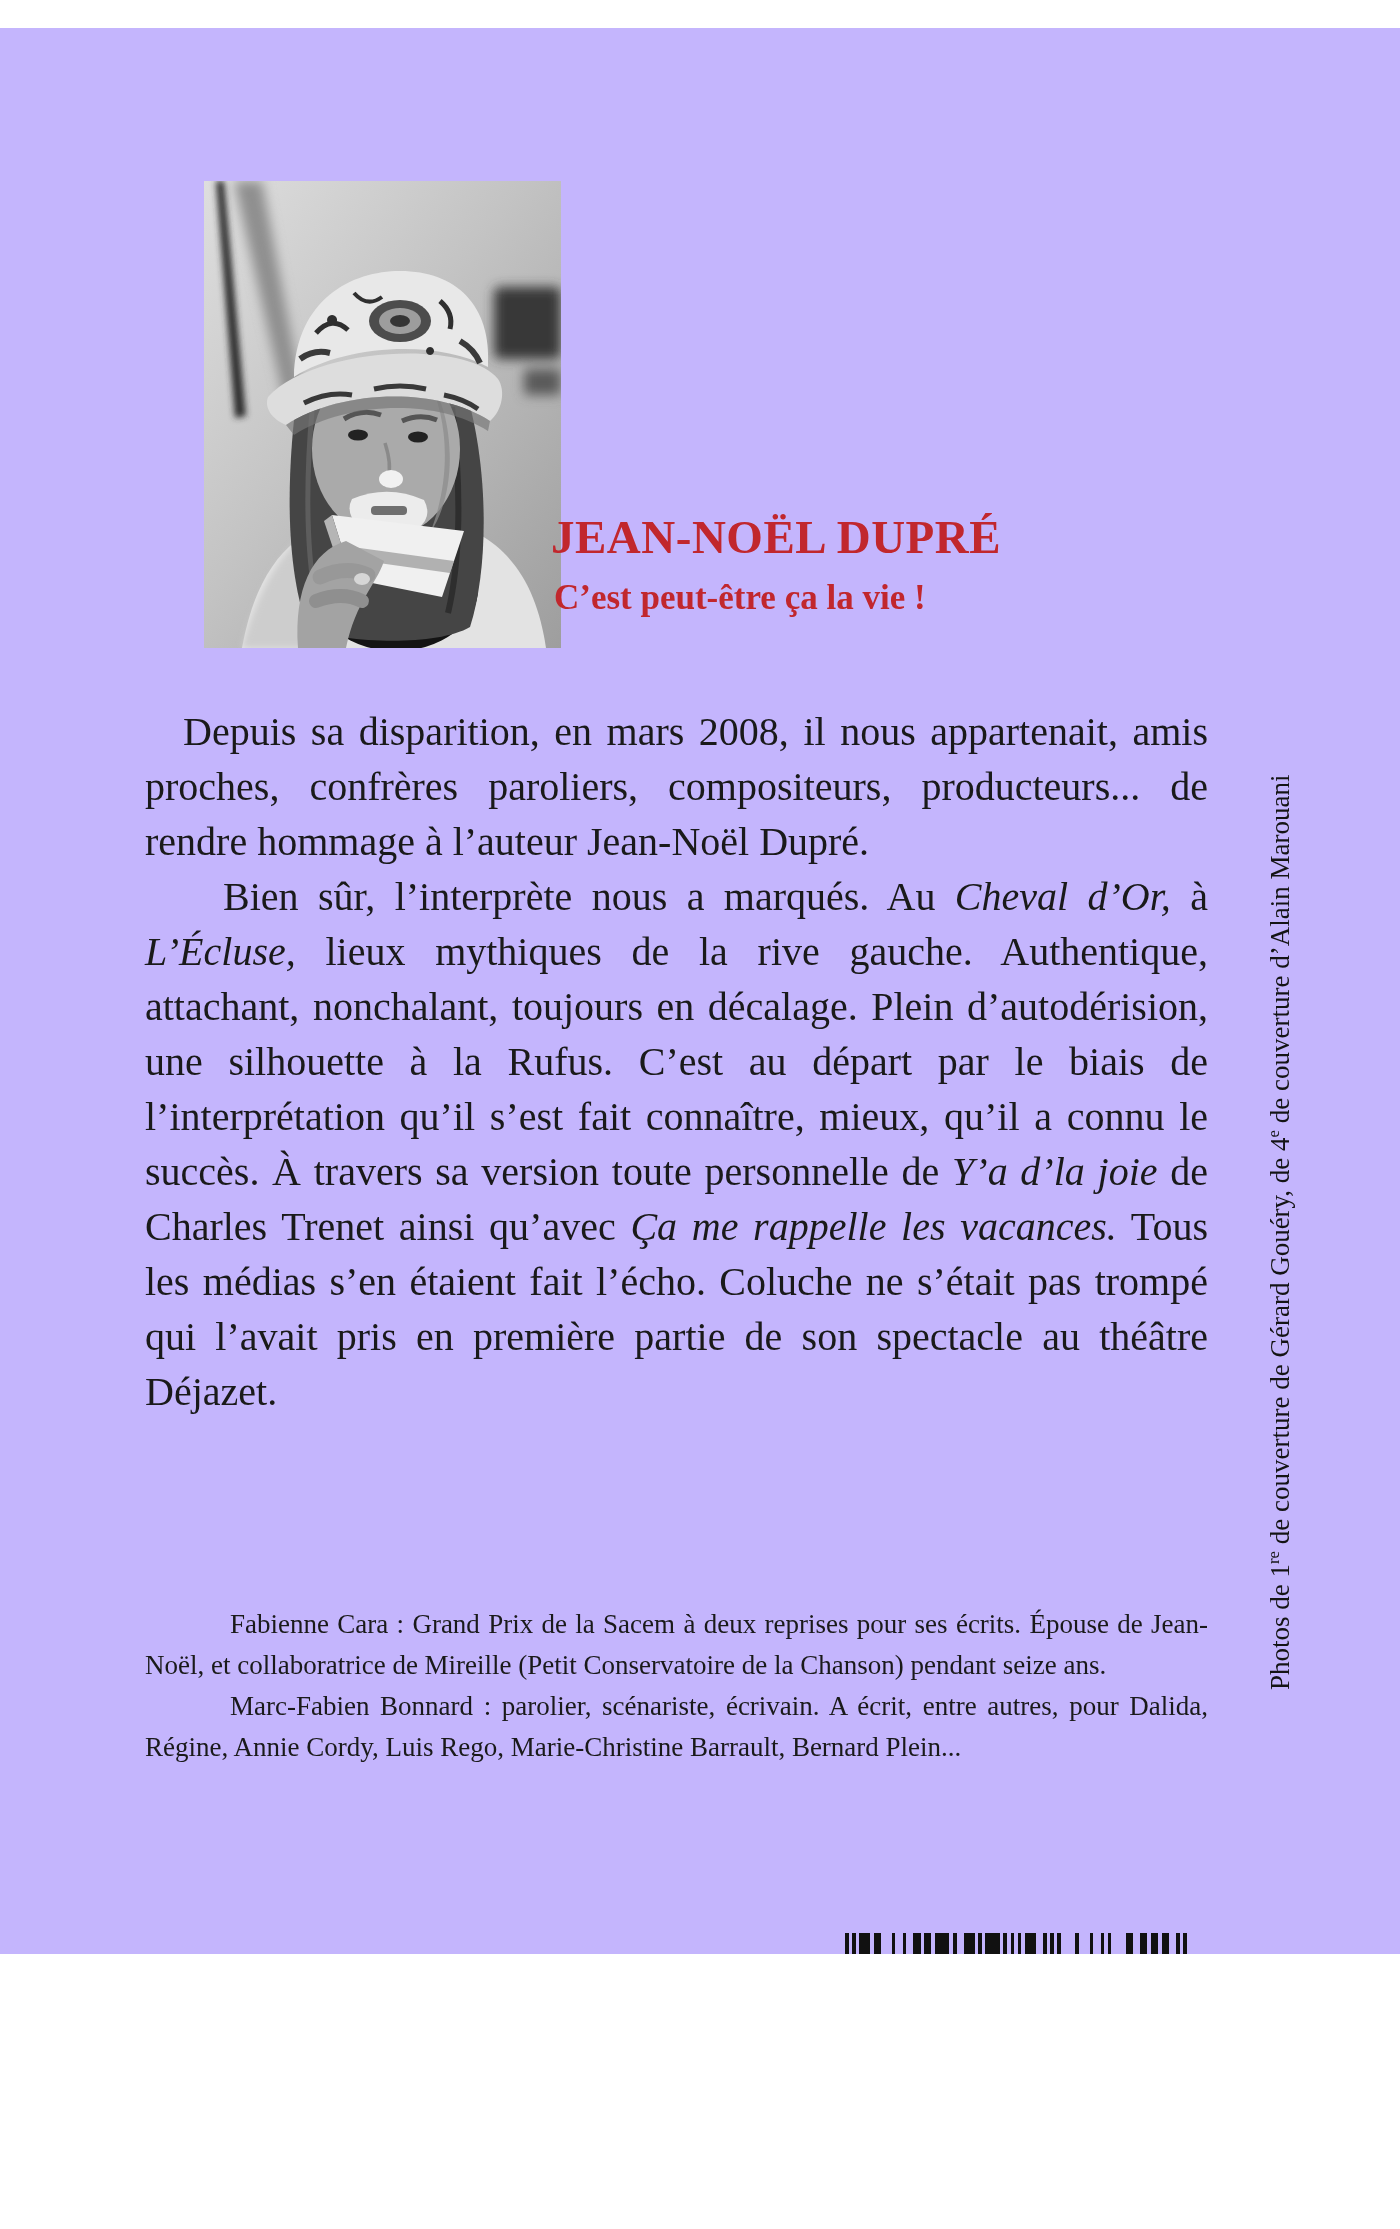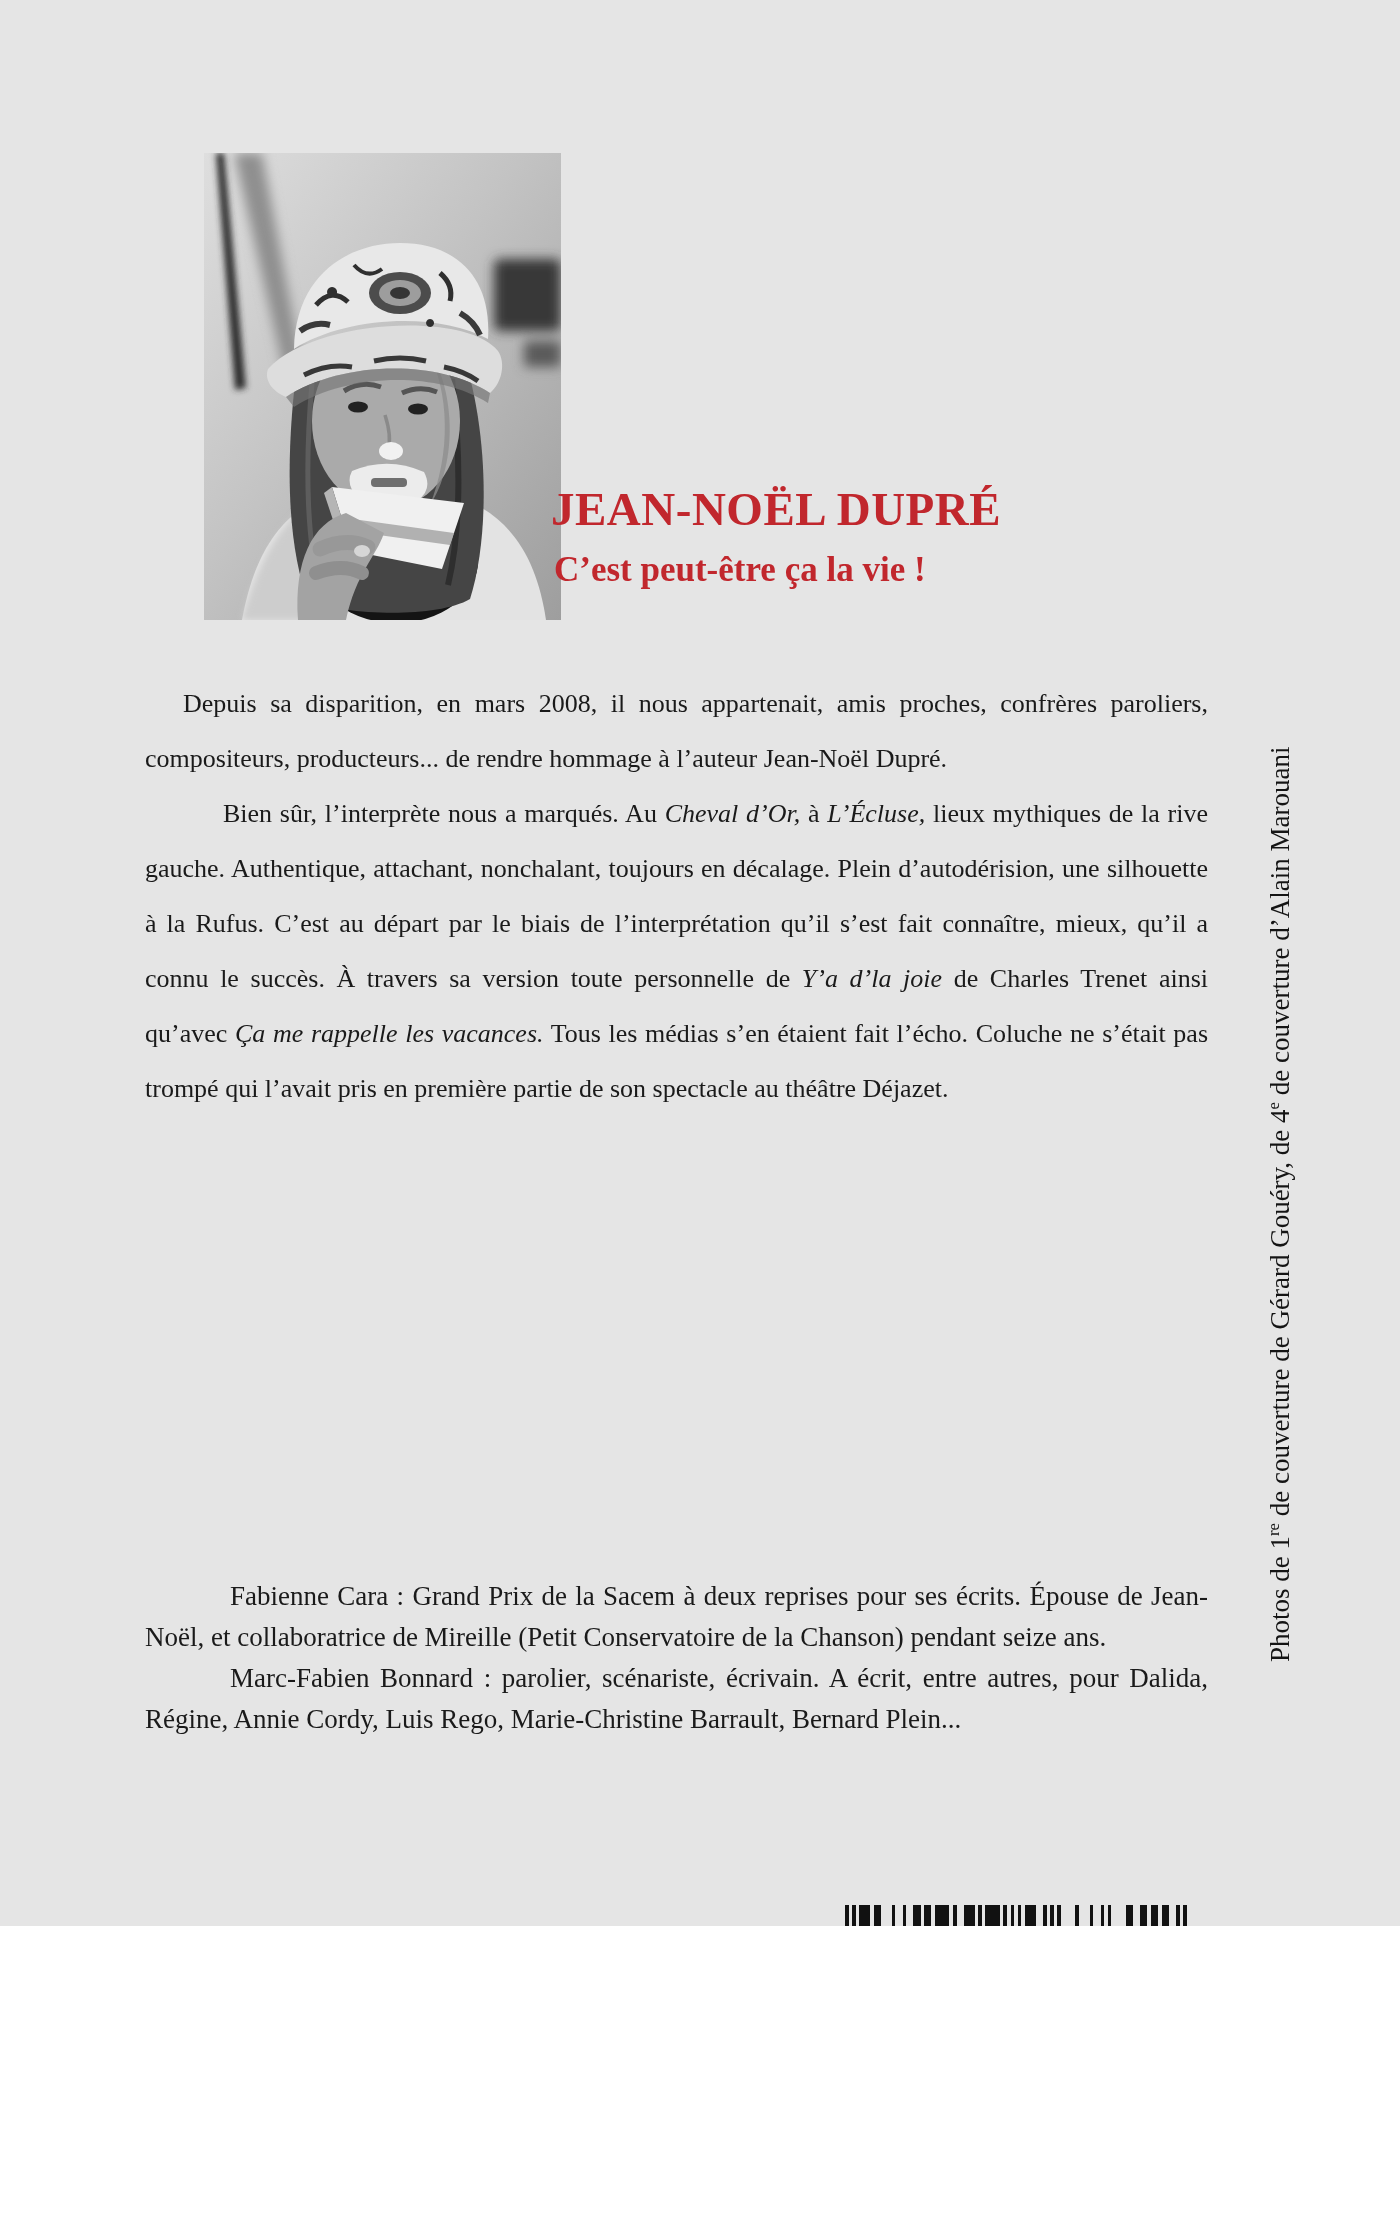--- a/index.html
+++ b/index.html
@@ -1,31 +1,31 @@
 <!DOCTYPE html>
 <html><head>
 <meta charset="utf-8">
 <style>
   html,body{margin:0;padding:0;background:#fff;}
   .page{
-    position:relative;width:1400px;height:1926px;background:#e5e5e5;
-    font-family:"Liberation Serif",serif;color:#1a1a1a;overflow:hidden;
+    position:relative;width:1400px;height:1926px;background:#c4b5fd;
+    font-family:"Liberation Serif",serif;color:#1a1a1a;overflow:hidden;margin-top:28px;
   }
   .photo{position:absolute;left:204px;top:153px;width:357px;height:467px;display:block;}
   .title{
     position:absolute;left:551px;top:484px;font-size:47px;font-weight:bold;
     letter-spacing:0.5px;white-space:nowrap;line-height:1.1;
   }
   .subtitle{
     position:absolute;left:554px;top:551px;font-size:35px;font-weight:bold;
     white-space:nowrap;line-height:1.1;
   }
   .body{
     position:absolute;left:145px;top:676px;width:1063px;
-    font-size:26px;line-height:55px;text-align:justify;
+    font-size:40px;line-height:55px;text-align:justify;
   }
   .body p{margin:0;}
   .para.indent{text-indent:78px;}
   .para.indent-sm{text-indent:38px;}
   .it{font-style:italic;}
   .credits{
     position:absolute;left:145px;top:1576px;width:1063px;
     font-size:27px;line-height:41px;text-align:justify;
   }
   .credits p{margin:0;text-indent:85px;}

